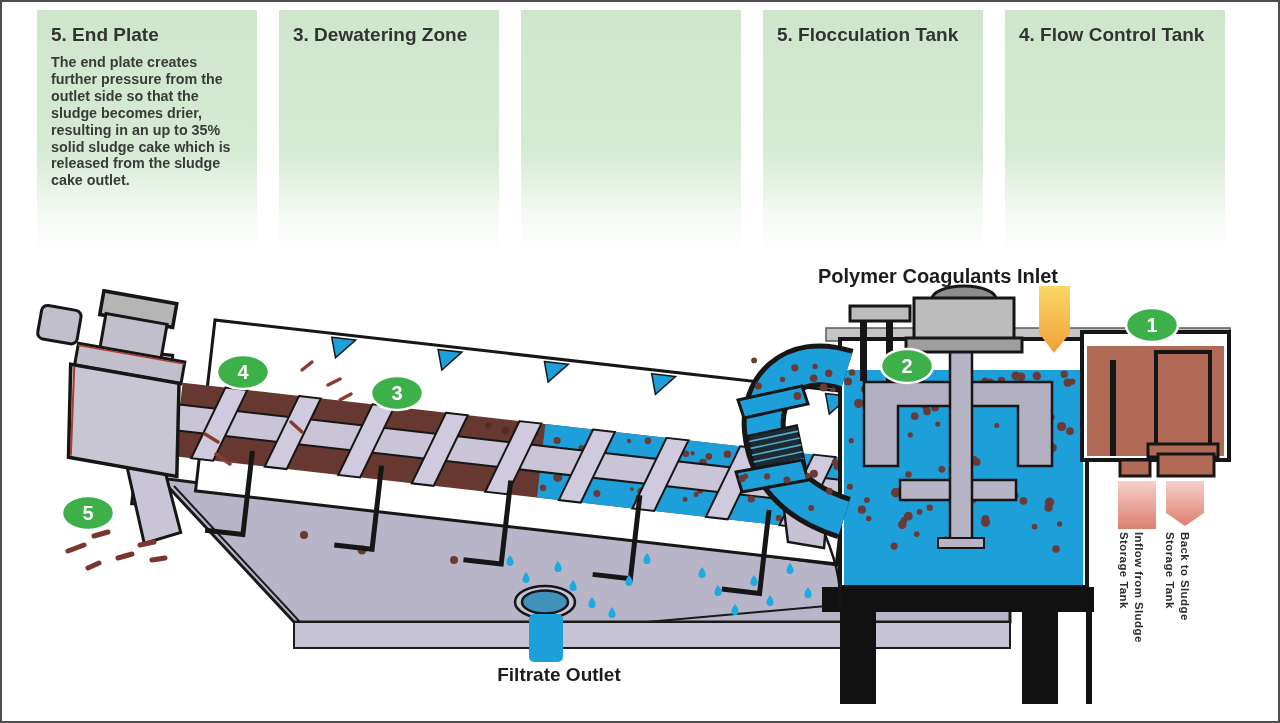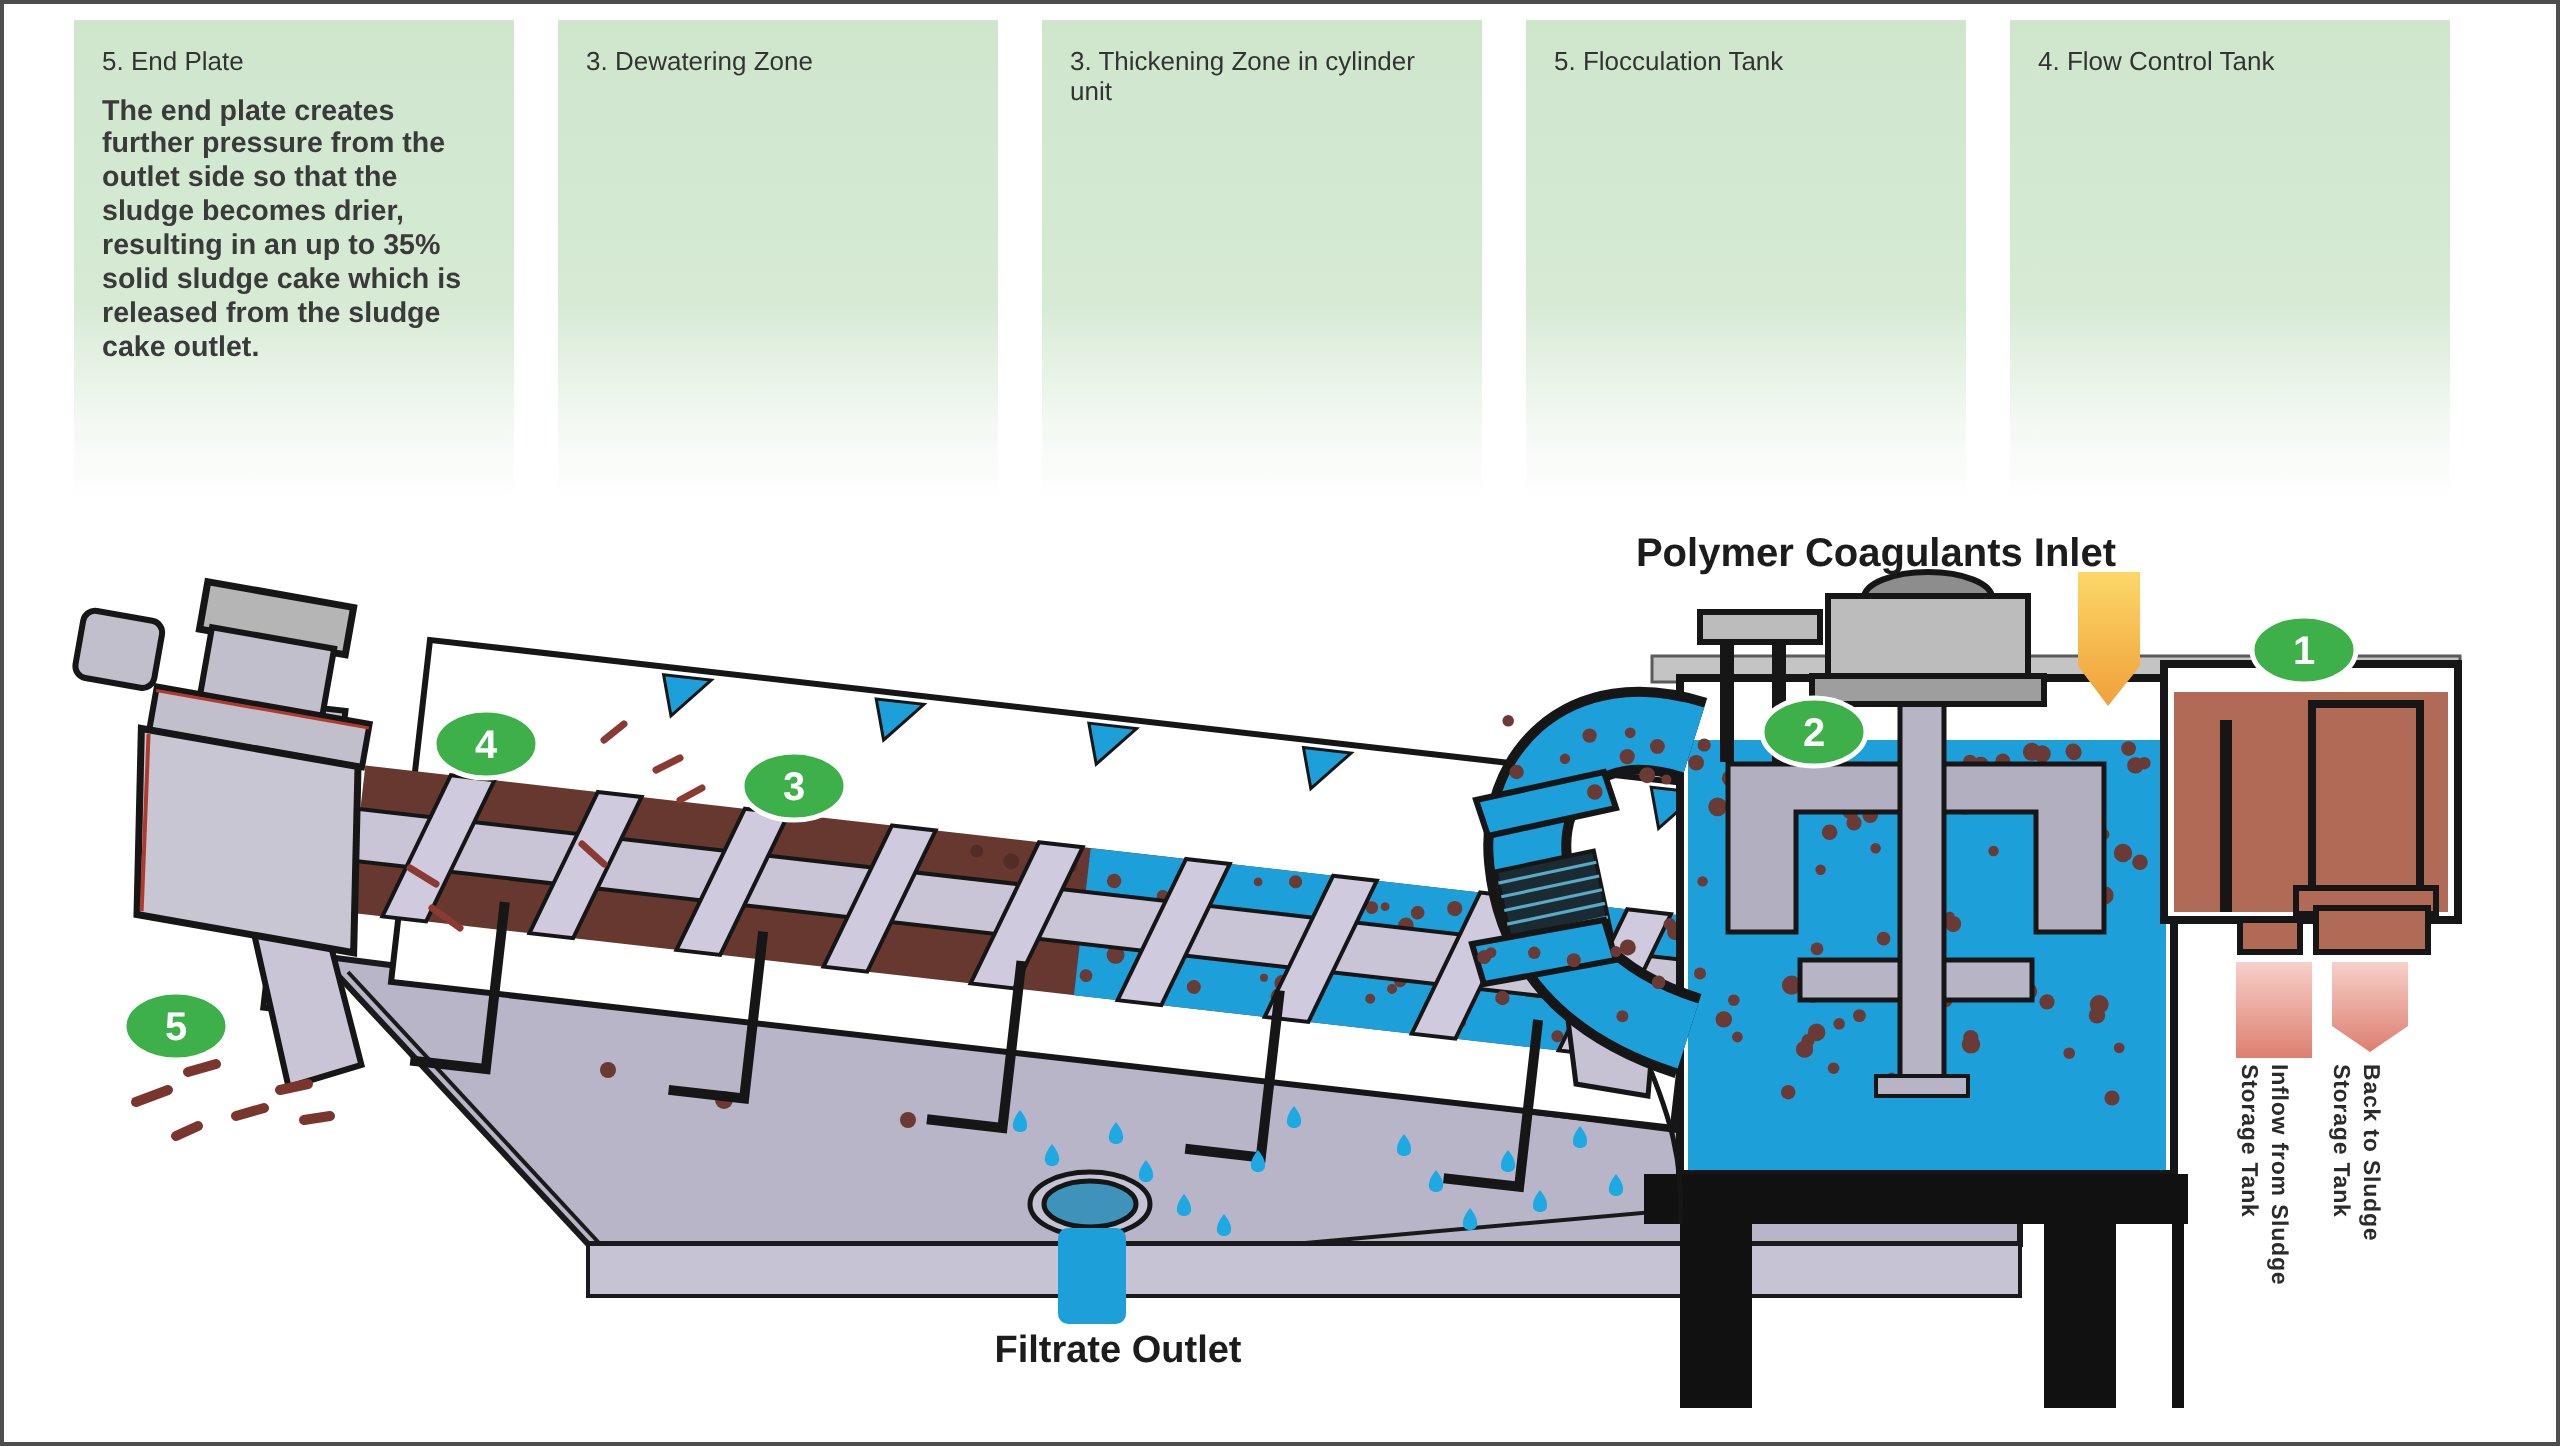--- a/index.html
+++ b/index.html
@@ -2,21 +2,21 @@
 <html style="--card_green: #cfe6cd; --badge_green: #3db049; --water_blue: #1d9fd9; --sludge_brown: #66382f; --floc_brown: #6b3a35; --polymer_orange: #f4ab3e; --pink_salmon: #df8273; --lavender_gray: #c6c2d4; --tank_sludge: #b06a55; --outline_ink: #1a1a1a;"><head>
 <meta charset="utf-8">
 <style>
   html,body{margin:0;padding:0;background:#e8e8e8;font-family:"Liberation Sans",sans-serif;}
   .canvas{position:relative;width:1280px;height:723px;background:#fff;border:2px solid #4d4d4d;
           box-sizing:border-box;overflow:hidden;margin:0 auto;}
   .card{position:absolute;top:8px;width:220px;height:242px;box-sizing:border-box;
         padding:14px 10px 0 14px;
         background:linear-gradient(180deg,var(--card_green,#cfe6cd) 0%,#d6ead4 58%,
                    rgba(235,244,234,.55) 84%,rgba(255,255,255,0) 100%);}
-  .card h3{font-size:13px;font-weight:normal;color:#333;margin:0 0 9px 0;line-height:1.12;}
+  .card h3{font-size:19px;font-weight:bold;color:#333;margin:0 0 9px 0;line-height:1.12;}
   .card p{font-size:14.3px;color:#3a3a3a;margin:0;line-height:1.18;font-weight:bold;}
   svg.diagram{position:absolute;left:0;top:0;}
   svg text{font-family:"Liberation Sans",sans-serif;font-weight:bold;fill:#1c1c1c;}
   svg text.badge-num{fill:#ffffff;font-size:20px;}
   .vlabel{position:absolute;writing-mode:vertical-rl;text-orientation:mixed;
           font:700 11.5px "Liberation Sans",sans-serif;color:#2b2b2b;
           letter-spacing:.4px;line-height:1.3;}
 </style>
 </head>
 <body>
@@ -24,21 +24,20 @@
 <div class="canvas">
 
   <div class="card" style="left:35px">
     <h3>5. End Plate</h3>
     <p>The end plate creates further pressure from the outlet side so that the sludge becomes drier, resulting in an up to 35% solid sludge cake which is released from the sludge cake outlet.</p>
   </div>
   <div class="card" style="left:277px">
     <h3>3. Dewatering Zone</h3>
   </div>
   <div class="card" style="left:519px">
-    <h3>3. Thickening Zone in cylinder unit</h3>
   </div>
   <div class="card" style="left:761px">
     <h3>5. Flocculation Tank</h3>
   </div>
   <div class="card" style="left:1003px">
     <h3>4. Flow Control Tank</h3>
   </div>
 
   <svg class="diagram" width="1280" height="723" viewBox="0 0 1280 723">
     <defs>

